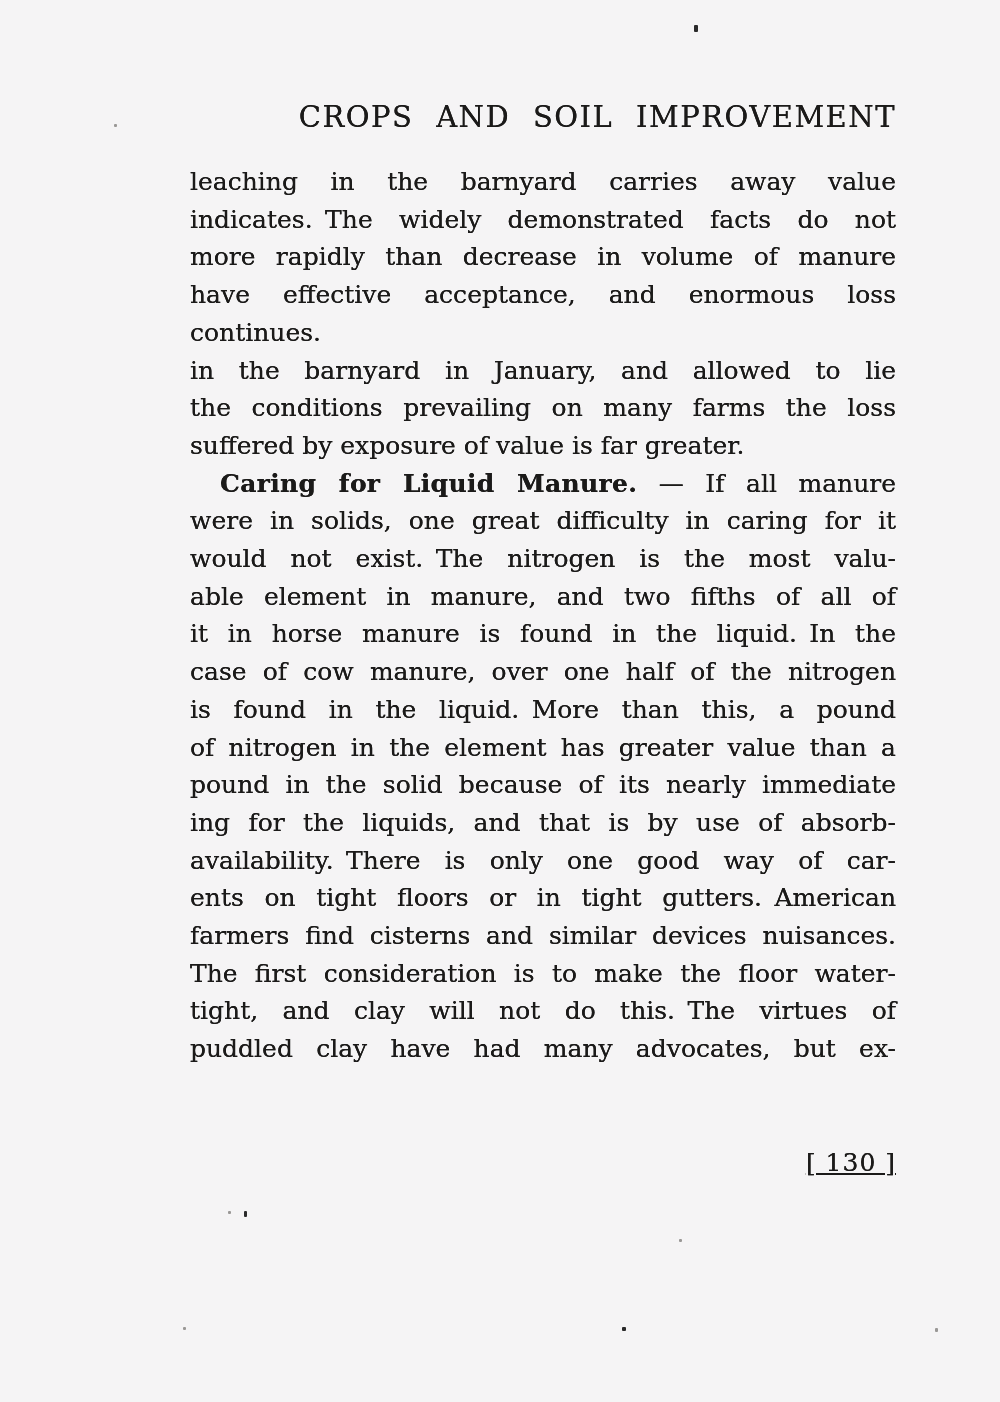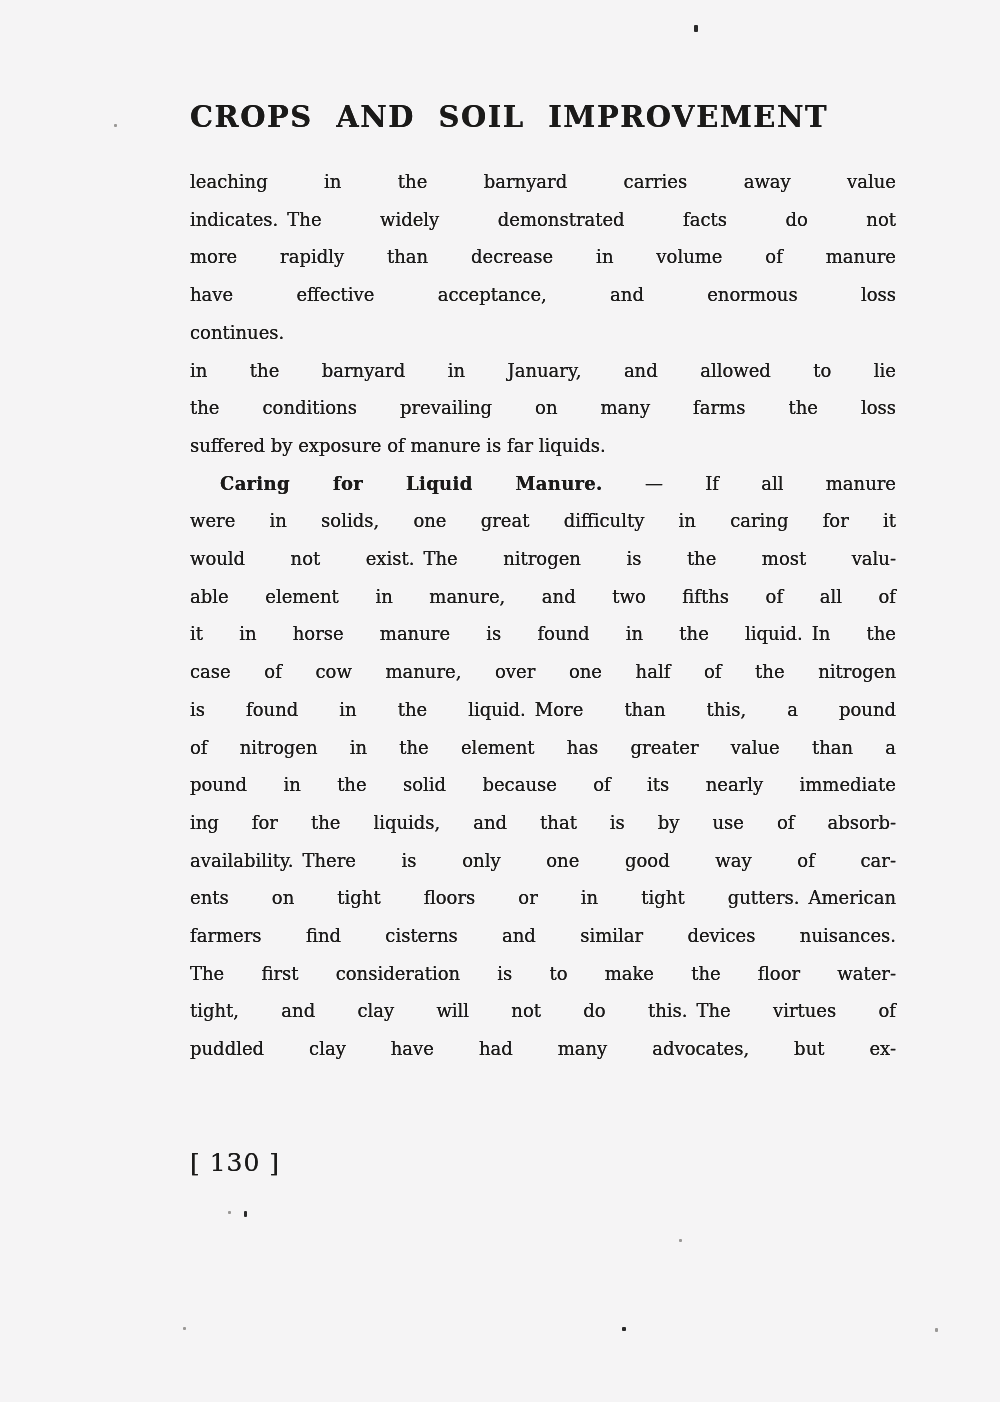--- a/index.html
+++ b/index.html
@@ -15,34 +15,34 @@
     background: #f5f4f5;
     overflow: hidden;
     font-family: "DejaVu Serif", serif;
     color: #1b1a19;
   }
   .running-header {
     position: absolute;
     left: 190px;
     top: 100px;
     width: 706px;
-    text-align: left;
+    text-align: right;
     font-size: 29px;
-    font-weight: bold;
+    font-weight: normal;
     letter-spacing: 1.5px;
     word-spacing: 12px;
     text-shadow: 0 0 0.5px currentColor;
     white-space: nowrap;
   }
   .body-text {
     position: absolute;
     left: 190px;
     top: 163px;
     width: 706px;
-    font-size: 18px;
+    font-size: 25px;
     line-height: 37.7px;
     text-shadow: 0 0 0.4px currentColor;
   }
   .line {
     text-align: justify;
     text-align-last: justify;
   }
   .line.nojust {
     text-align-last: left;
   }
@@ -51,24 +51,25 @@
   }
   .line b {
     font-weight: bold;
     letter-spacing: 0.3px;
   }
   .page-number {
     position: absolute;
     left: 190px;
     top: 1148px;
     width: 706px;
-    text-align: left;
+    text-align: right;
     font-size: 25px;
     letter-spacing: 1px;
     text-shadow: 0 0 0.4px currentColor;
+    text-decoration: underline;
   }
   .speck {
     position: absolute;
     border-radius: 1px;
   }
   .speck.dark { background: #2a2a2a; }
   .speck.faint { background: #9a9896; }
 </style>
 </head>
 <body>
@@ -77,21 +78,21 @@
   <div class="running-header">CROPS AND SOIL IMPROVEMENT</div>
 
   <div class="body-text">
       <div class="line">leaching in the barnyard carries away value</div>
       <div class="line">indicates. The widely demonstrated facts do not</div>
       <div class="line">more rapidly than decrease in volume of manure</div>
       <div class="line">have effective acceptance, and enormous loss</div>
       <div class="line nojust">continues.</div>
       <div class="line">in the barnyard in January, and allowed to lie</div>
       <div class="line">the conditions prevailing on many farms the loss</div>
-      <div class="line nojust">suffered by exposure of manure is far liquids.</div>
+      <div class="line nojust">suffered by exposure of value is far greater.</div>
       <div class="line indent"><b>Caring for Liquid Manure.</b> — If all manure</div>
       <div class="line">were in solids, one great difficulty in caring for it</div>
       <div class="line">would not exist. The nitrogen is the most valu-</div>
       <div class="line">able element in manure, and two fifths of all of</div>
       <div class="line">it in horse manure is found in the liquid. In the</div>
       <div class="line">case of cow manure, over one half of the nitrogen</div>
       <div class="line">is found in the liquid. More than this, a pound</div>
       <div class="line">of nitrogen in the element has greater value than a</div>
       <div class="line">pound in the solid because of its nearly immediate</div>
       <div class="line">ing for the liquids, and that is by use of absorb-</div>

